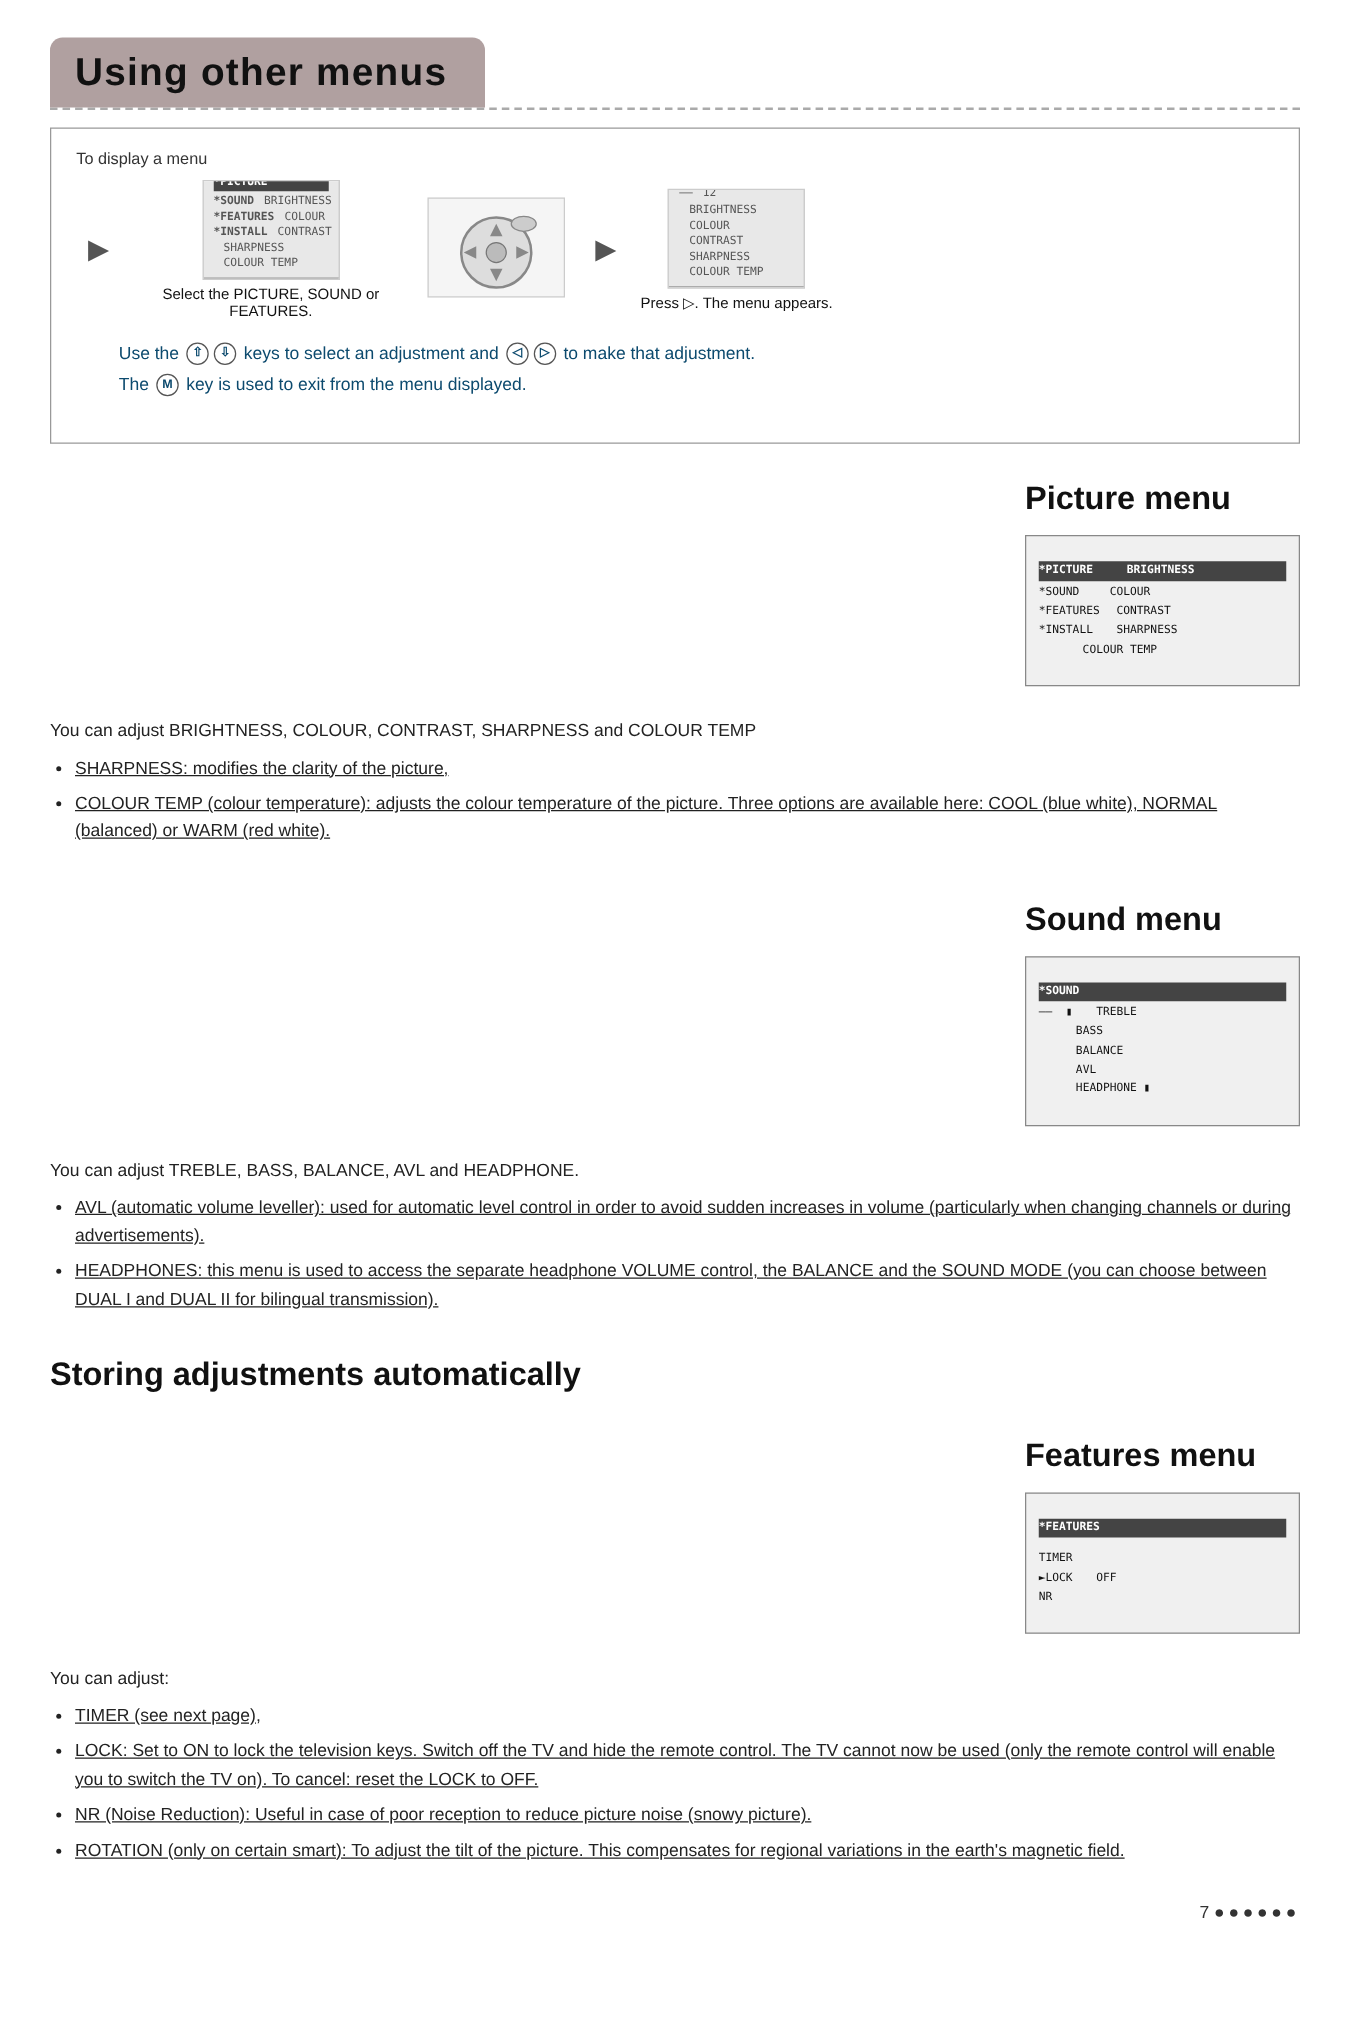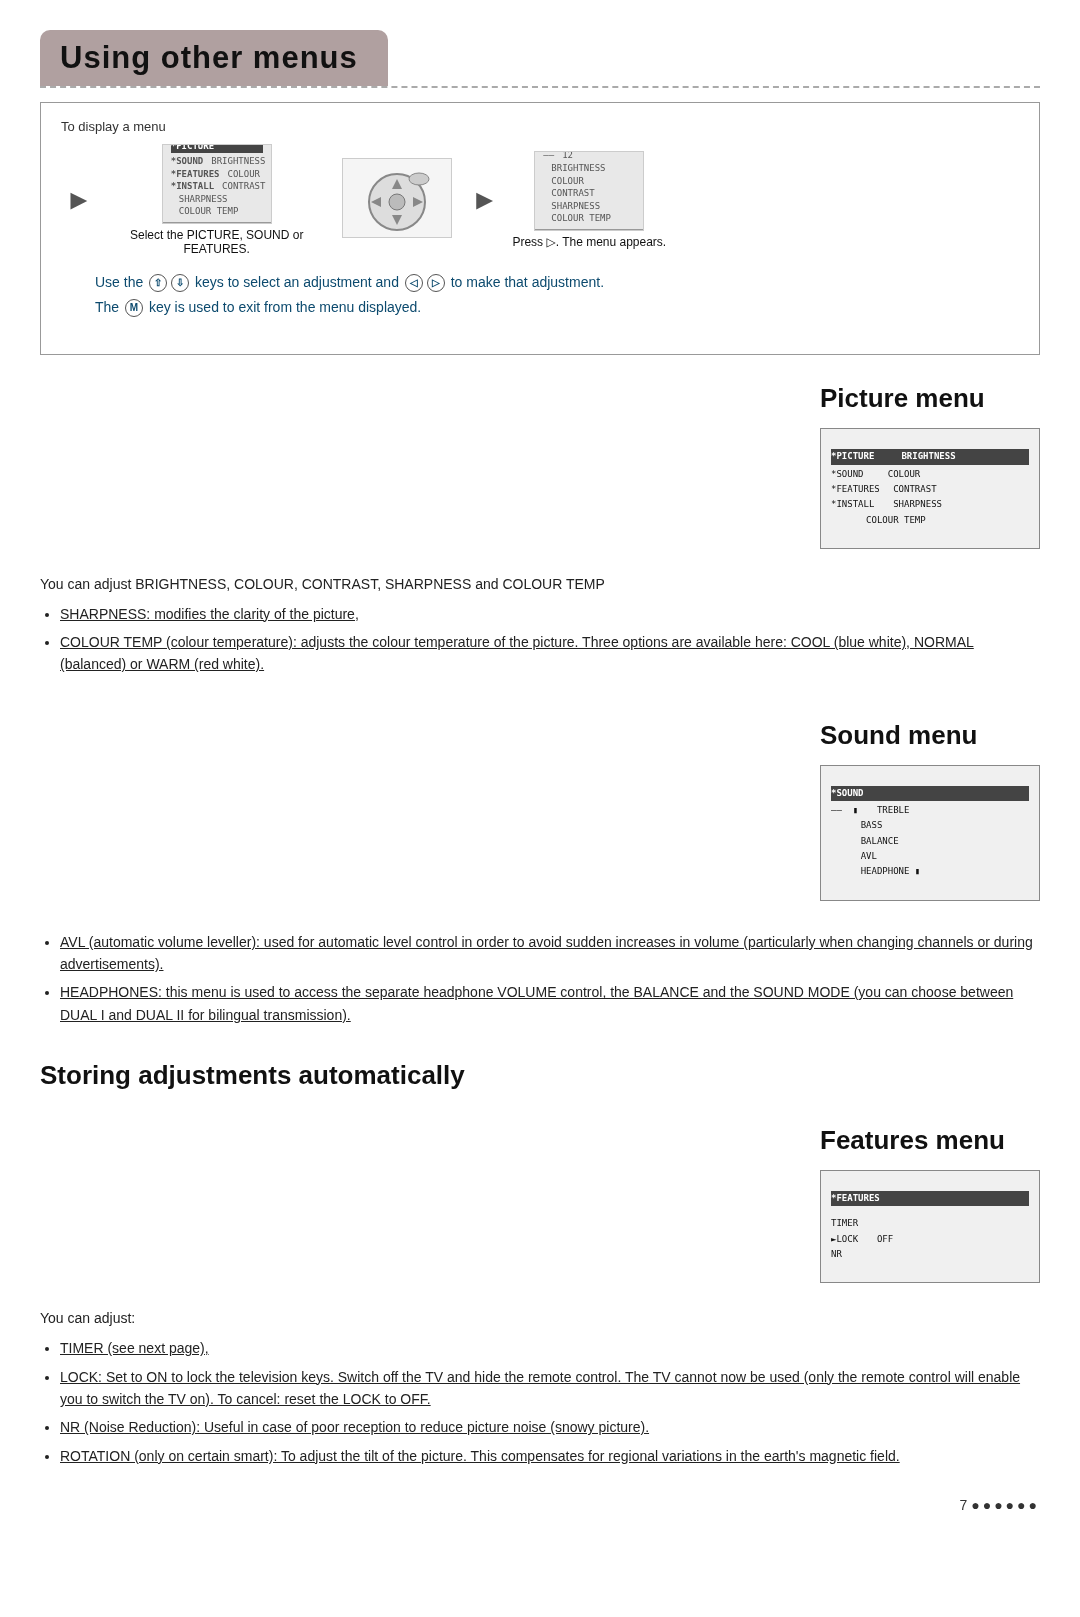--- a/index.html
+++ b/index.html
@@ -393,20 +393,23 @@
           <span>&nbsp;&nbsp;&nbsp;</span>
           <span>&nbsp;AVL</span>
         </div>
       <div class="menu-row">
           <span>&nbsp;&nbsp;&nbsp;</span>
           <span>&nbsp;HEADPHONE ▮</span>
         </div>
     </div>
   </div>
   <div class="section-text">
+    <div>
+      <span>You can adjust TREBLE, BASS, BALANCE, AVL and HEADPHONE.</span>
+    </div>
     <ul>
       <li>AVL (automatic volume leveller): used for automatic level control in order to avoid sudden increases in volume (particularly when changing channels or during advertisements).</li>
       <li>HEADPHONES: this menu is used to access the separate headphone VOLUME control, the BALANCE and the SOUND MODE (you can choose between DUAL I and DUAL II for bilingual transmission).</li>
     </ul>
   </div>
 </div>
 
 
 <div class="storing-section">
   <h2 class="section-title">Storing adjustments automatically</h2>

